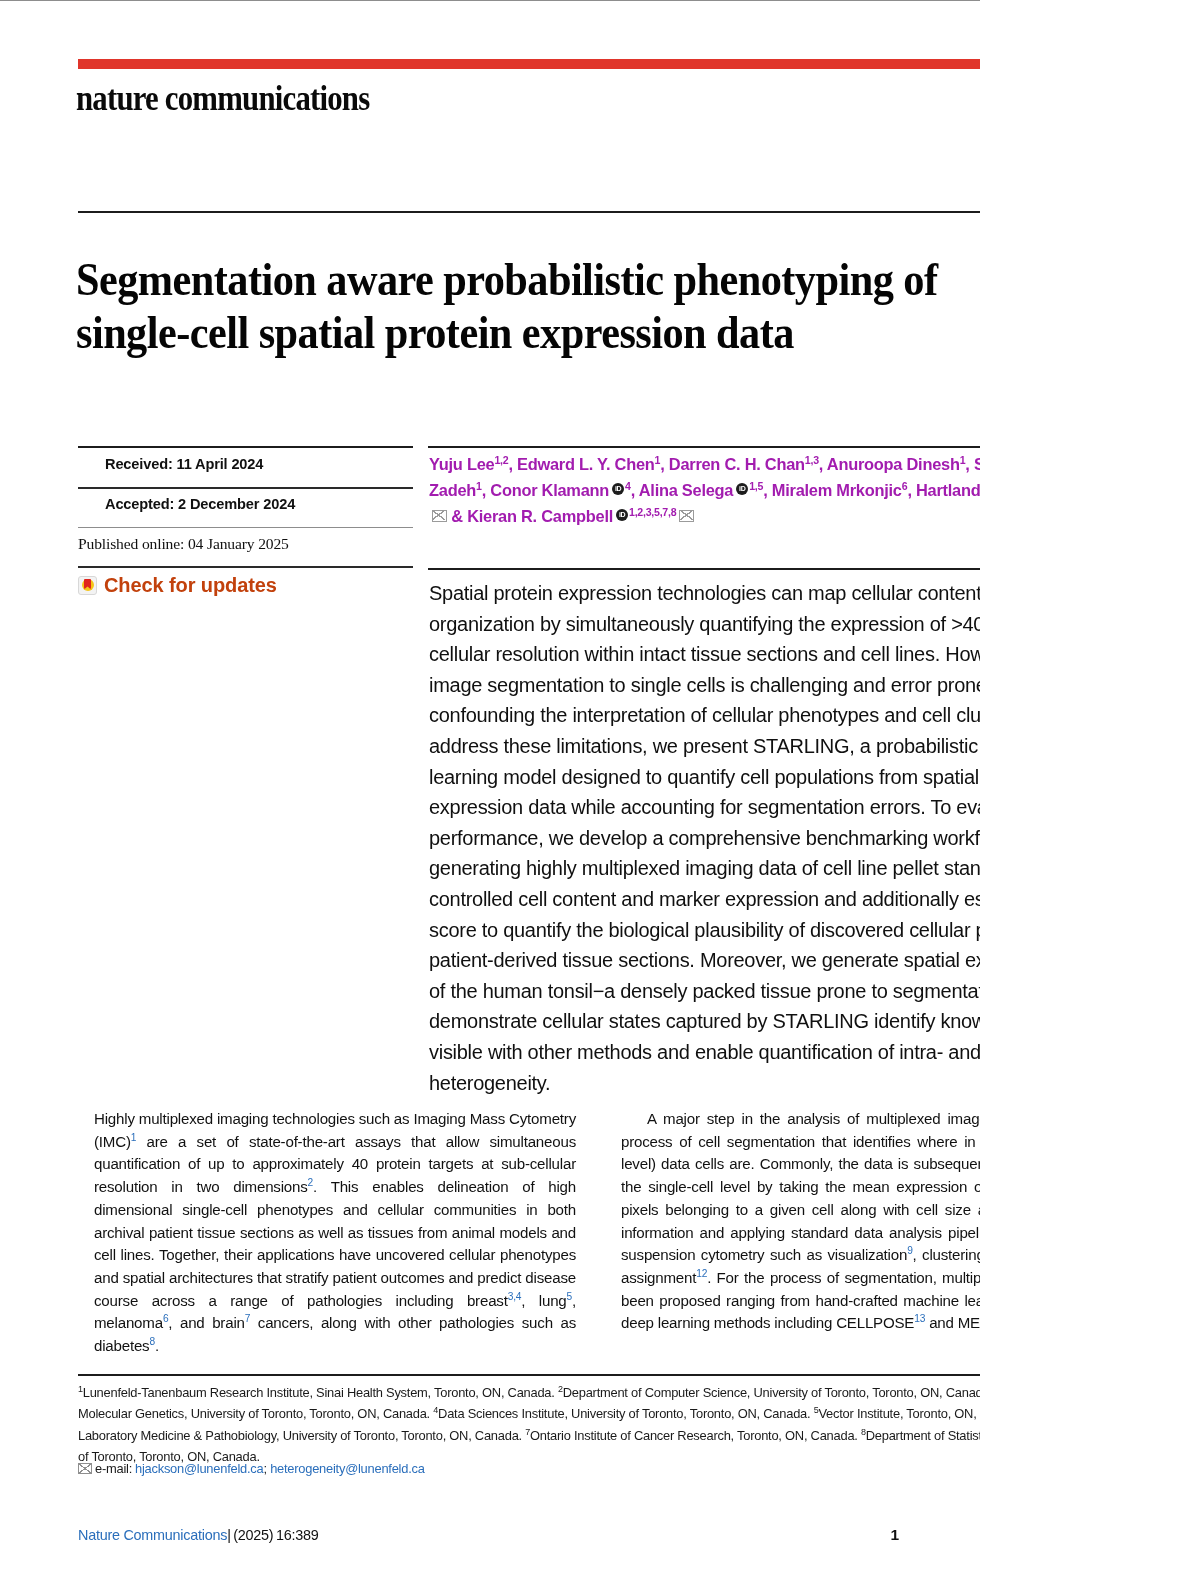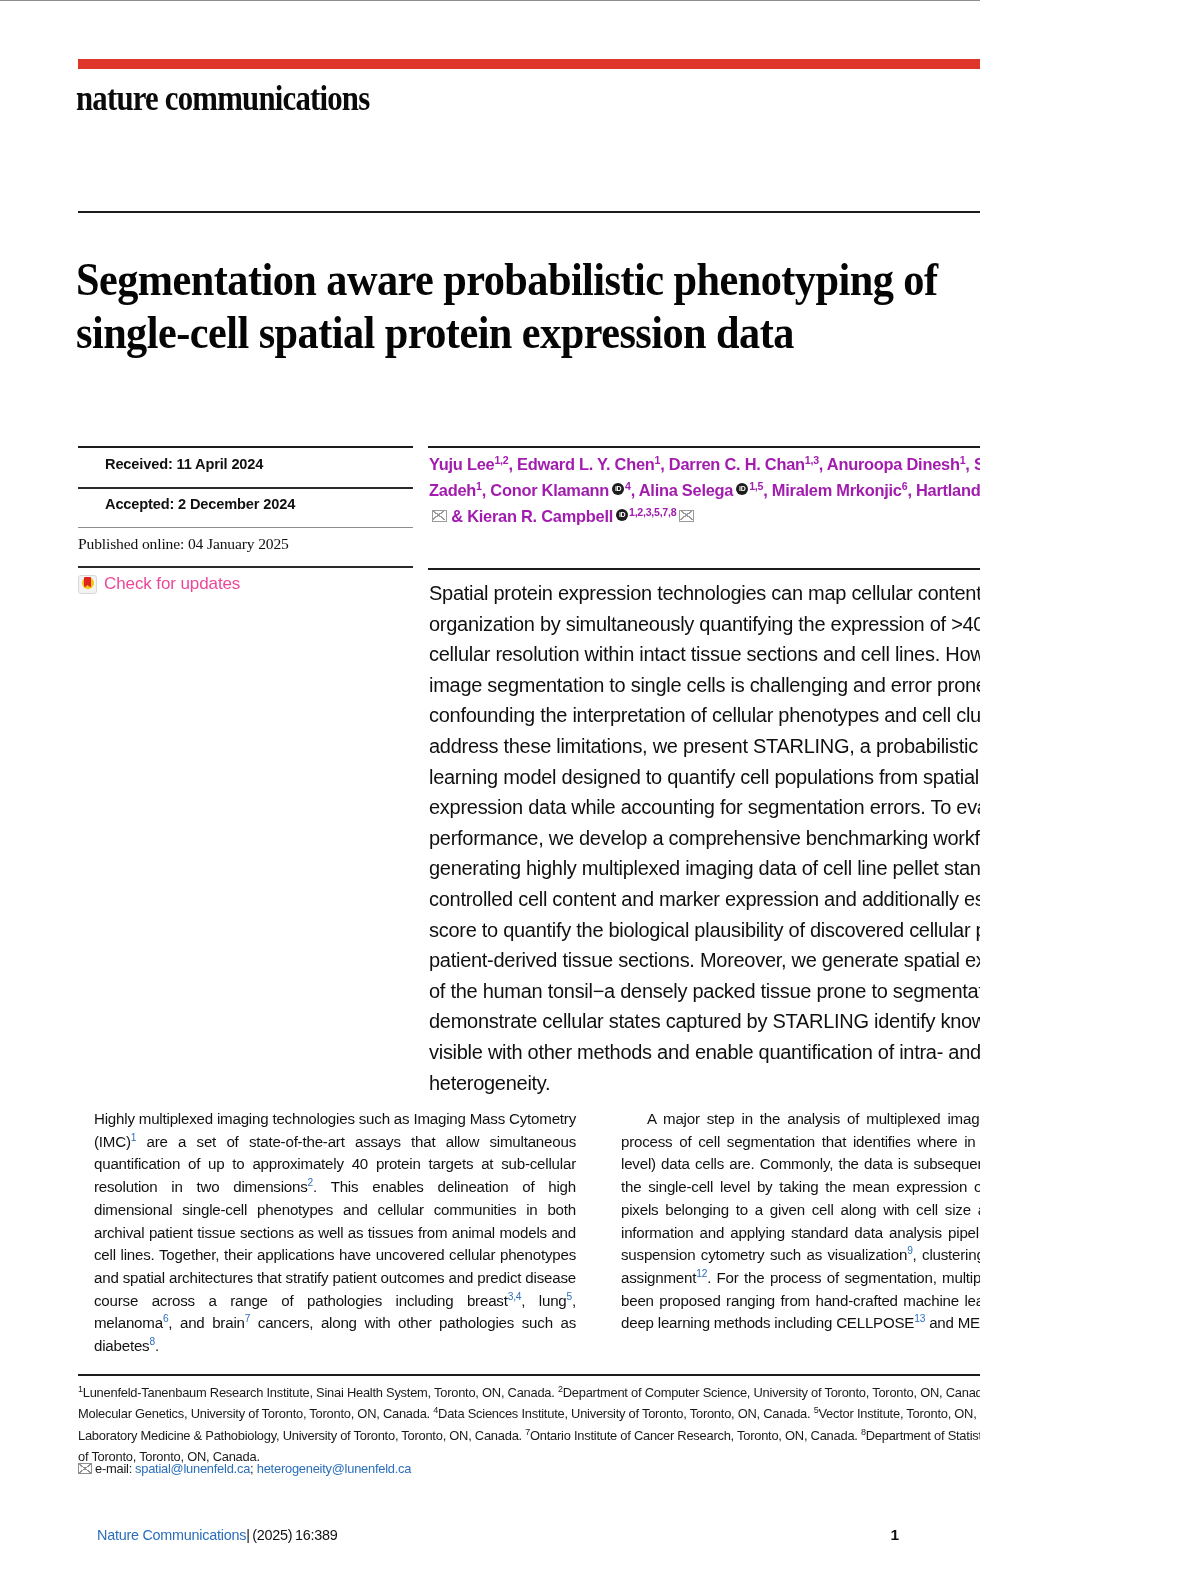--- a/index.html
+++ b/index.html
@@ -152,24 +152,24 @@
   .crossmark-icon::after {
     content: "";
     position: absolute;
     left: 5px; top: 1.5px;
     width: 7px; height: 11px;
     background: #e0241d;
     border-radius: 1px 1px 3px 3px;
     clip-path: polygon(0 0, 100% 0, 100% 100%, 50% 72%, 0 100%);
   }
   .crossmark-label {
-    font-size: 17px;
-    font-weight: 400;
+    font-size: 20px;
+    font-weight: 700;
     letter-spacing: -0.1px;
-    color: #ec4899;
+    color: #c2410c;
   }
 
   
   #rule-authors-top { left: 428px; top: 446px; width: 691px; }
   .authors {
     position: absolute;
     left: 429px; top: 452px;
     width: 694px;
     font-size: 16.4px;
     font-weight: 700;
@@ -307,21 +307,20 @@
   }
 
   
   #rule-footer { left: 78px; top: 1511px; width: 1041px; height: 1.4px; background: #8d8d8d; }
   .footer-journal {
     position: absolute;
     left: 78px; top: 1527px;
     font-size: 14.4px;
     letter-spacing: -0.25px;
     white-space: nowrap;
-    margin-left: 19px;
   }
   .footer-journal .jname { color: #2a6ebb; }
   .footer-journal .jcite { color: #111; }
   .footer-page {
     position: absolute;
     right: 81px; top: 1526px;
     font-size: 15.5px;
     font-weight: 700;
     color: #111;
   }
@@ -368,21 +367,21 @@
     </div>
   <div class="col" id="col-right">
       <p class="indent">A major step in the analysis of multiplexed image cytometry is the process of cell segmentation that identifies where in the original (pixel-level) data cells are. Commonly, the data is subsequently summarized to the single-cell level by taking the mean expression of markers over all pixels belonging to a given cell along with cell size and/or morphology information and applying standard data analysis pipelines developed for suspension cytometry such as visualization<sup class="cite">9</sup>, clustering<sup class="cite">10,11</sup>, and cell type assignment<sup class="cite">12</sup>. For the process of segmentation, multiple algorithms have been proposed ranging from hand-crafted machine learning pipelines<sup class="cite">3</sup> to deep learning methods including CELLPOSE<sup class="cite">13</sup> and MESMER<sup class="cite">14</sup>.</p>
     </div>
 
   <div class="rule-heavy" id="rule-affil-top"></div>
   <div class="affiliations" id="affiliations-block"><sup>1</sup><span>Lunenfeld-Tanenbaum Research Institute, Sinai Health System, Toronto, ON, Canada. </span><sup>2</sup><span>Department of Computer Science, University of Toronto, Toronto, ON, Canada. </span><sup>3</sup><span>Department of Molecular Genetics, University of Toronto, Toronto, ON, Canada. </span><sup>4</sup><span>Data Sciences Institute, University of Toronto, Toronto, ON, Canada. </span><sup>5</sup><span>Vector Institute, Toronto, ON, Canada. </span><sup>6</sup><span>Department of Laboratory Medicine &amp; Pathobiology, University of Toronto, Toronto, ON, Canada. </span><sup>7</sup><span>Ontario Institute of Cancer Research, Toronto, ON, Canada. </span><sup>8</sup><span>Department of Statistical Sciences, University of Toronto, Toronto, ON, Canada.</span></div>
   <div class="email-line">
     <span class="envelope-sm"></span>
     <span>e-mail:</span>
-    <span id="email-links"><a href="#">spatial@lunenfeld.ca</a>; <a href="#">heterogeneity@lunenfeld.ca</a></span>
+    <span id="email-links"><a href="#">hjackson@lunenfeld.ca</a>; <a href="#">heterogeneity@lunenfeld.ca</a></span>
   </div>
 
   <div id="rule-footer"></div>
   <div class="footer-journal">
     <span class="jname">Nature Communications</span><span class="jcite">| (2025) 16:389</span>
   </div>
   <div class="footer-page">1</div>
 
 </div>
 

